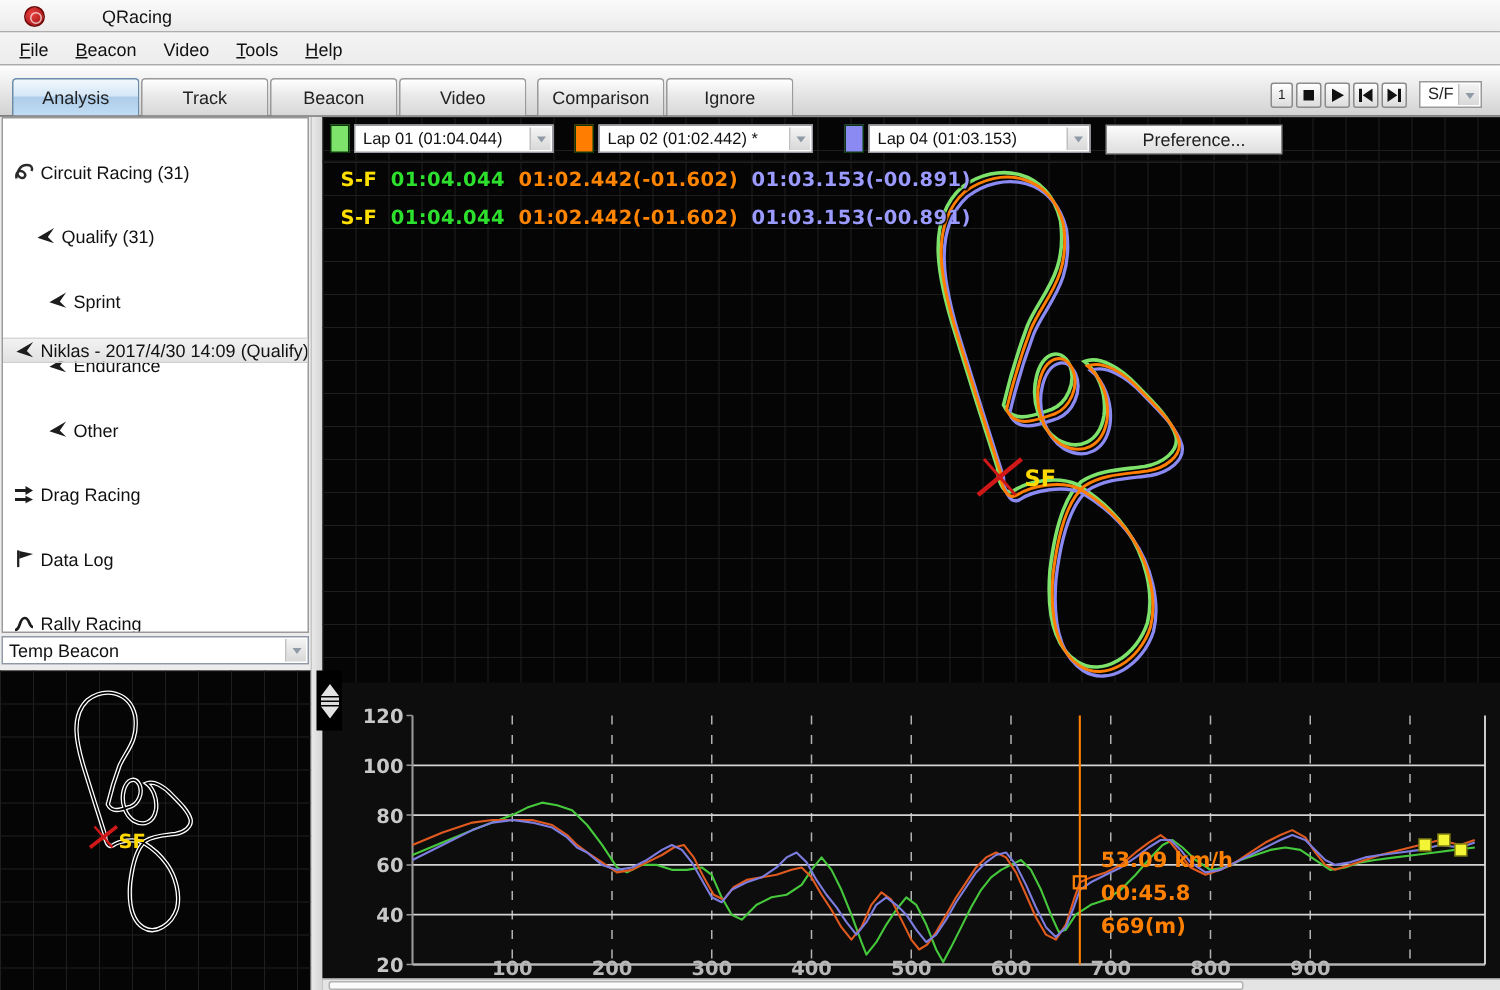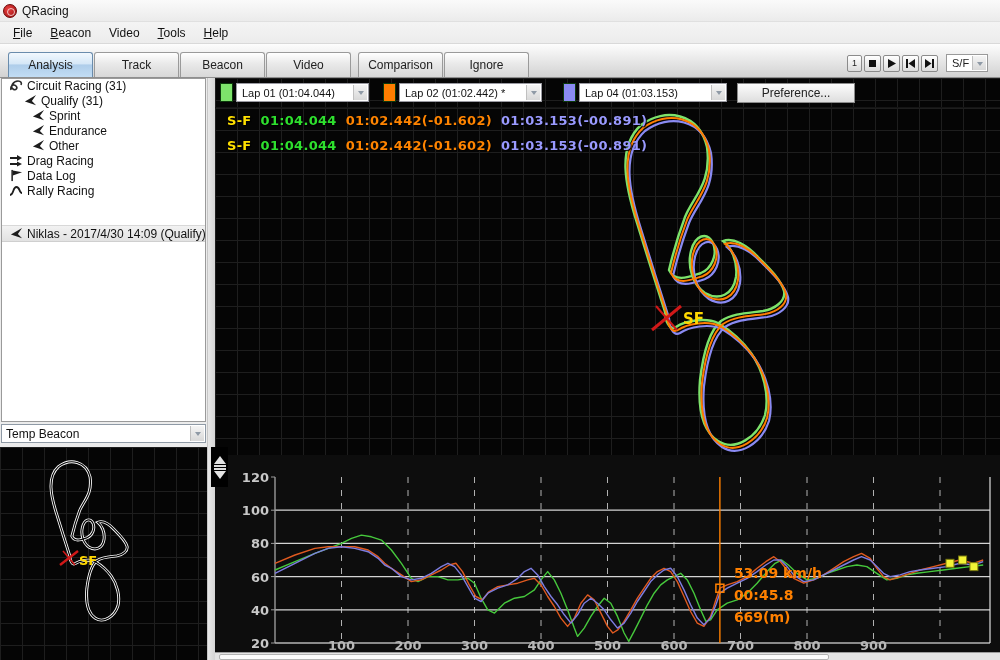--- a/index.html
+++ b/index.html
@@ -2,21 +2,21 @@
 <html><head>
 <meta charset="utf-8">
 <style>
   * { margin:0; padding:0; box-sizing:border-box; }
   html,body { width:1000px; height:660px; overflow:hidden; background:#000;
     font-family:"Liberation Sans", sans-serif; font-size:12px; }
   .window { position:relative; width:1000px; height:660px; background:#0a0a0a; }
 
   
   .titlebar { height:22px; background:linear-gradient(#fafafa,#ebebeb); display:flex; align-items:center;
-    padding-left:3px; border-bottom:1px solid #e0e0e0; }
+    padding-left:16px; border-bottom:1px solid #e0e0e0;gap:33px; }
   .app-icon { width:14px; height:14px; border-radius:50%; background:radial-gradient(circle at 35% 35%, #e84040, #9b0d0d);
     border:1px solid #6d0808; margin-right:5px; position:relative; }
   .app-icon:after{ content:""; position:absolute; left:3px; top:3px; width:6px; height:6px; border-radius:50%;
     border:1px solid rgba(255,255,255,.7);}
   .titlebar .title { color:#111; font-size:12px; }
 
   .menubar { height:22px; background:linear-gradient(#f4f4f4,#ececec); display:flex; align-items:center;
     padding-left:4px; border-bottom:1px solid #d9d9d9; }
   .menu-item { padding:3px 9px; color:#111; cursor:default; }
   .menu-item u { text-decoration:underline; }
@@ -43,21 +43,21 @@
 
   
   .content { display:flex; height:582px; }
   .leftpanel { width:215px; background:#ececec; display:flex; }
   .leftcol { width:207px; display:flex; flex-direction:column; }
   .leftdivider { width:8px; background:linear-gradient(90deg,#e8e8e8,#d5d5d5); border-left:1px solid #c6c6c6; }
 
   .fieldselect, .beaconselect { height:19px; margin:2px 1px 1px 1px; background:#fff; border:1px solid #8f9aa6;
     position:relative; display:flex; align-items:center; padding-left:4px; color:#111; font-size:12px;}
   .tree { height:344px; margin:0 1px; background:#fff; border:1px solid #9a9a9a; position:relative; overflow:hidden; }
-  .tree-item { display:flex; align-items:flex-start; height:15px; color:#111; white-space:nowrap; }
+  .tree-item { display:flex; align-items:center; height:15px; color:#111; white-space:nowrap;margin-top:28px; }
   .tree-item .ticon { width:16px; display:flex; justify-content:center; margin-right:3px; flex:none;}
   .session-row { position:absolute; left:0; right:0; top:146px; height:17px; display:flex; align-items:center;
     background:linear-gradient(#f2f2f2,#e2e2e2); border-top:1px solid #d8d8d8; border-bottom:1px solid #cfcfcf;
     padding-left:6px; color:#111; white-space:nowrap;}
   .session-row .ticon{ width:16px; display:flex; justify-content:center; margin-right:3px; flex:none;}
   .minimap { flex:1; margin-top:3px; position:relative; }
 
   .gridbg { background-color:#050505;
     background-image:linear-gradient(#1e1e1e 1px, transparent 1px),
                      linear-gradient(90deg,#1e1e1e 1px, transparent 1px);

